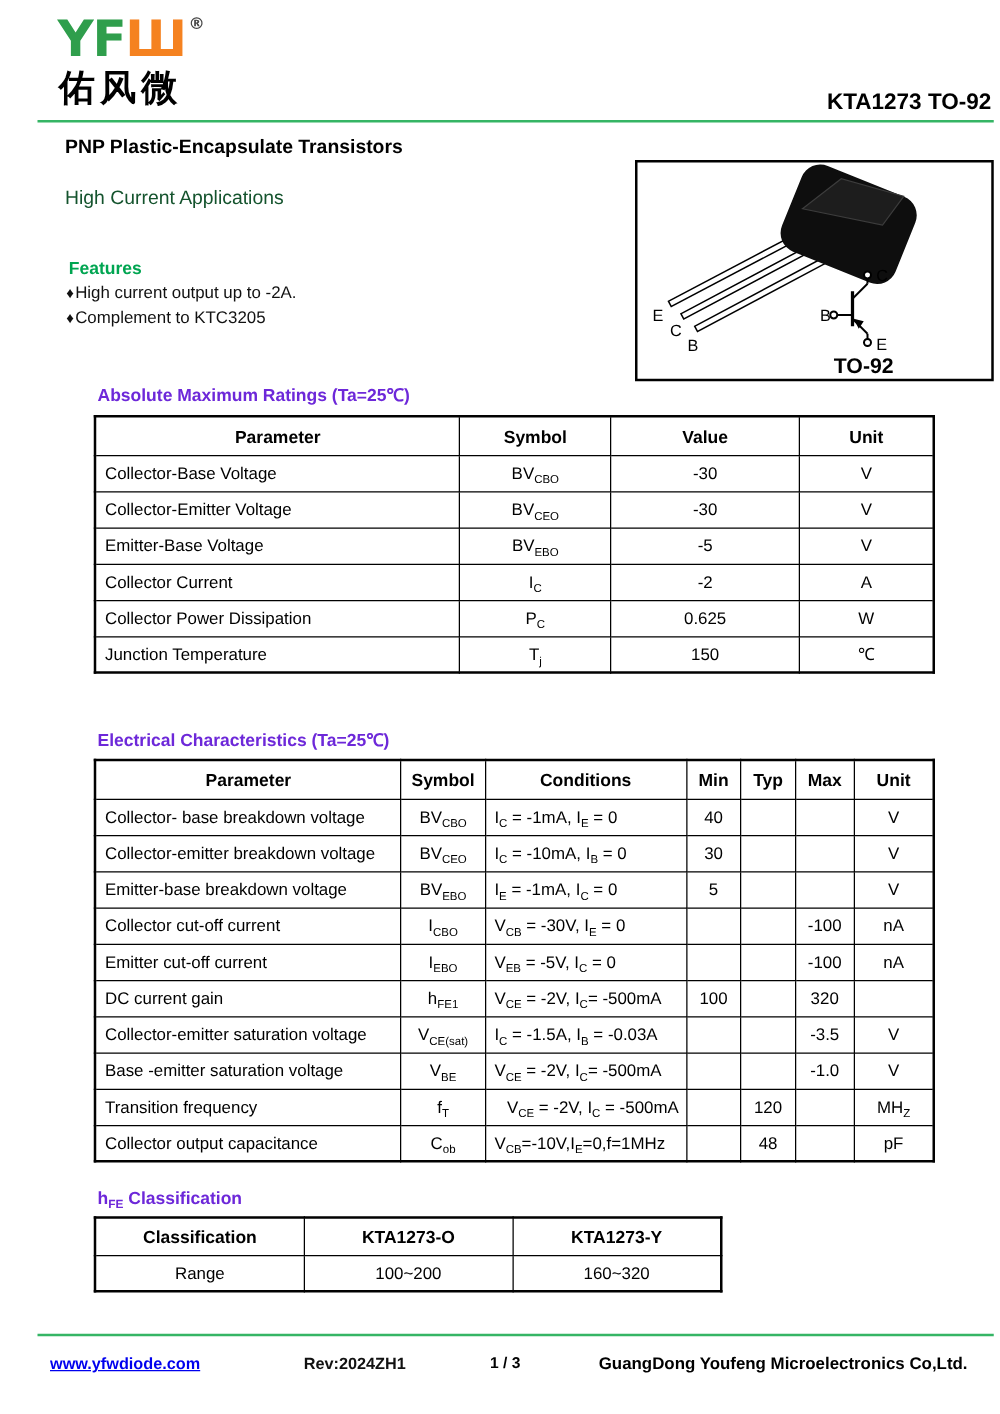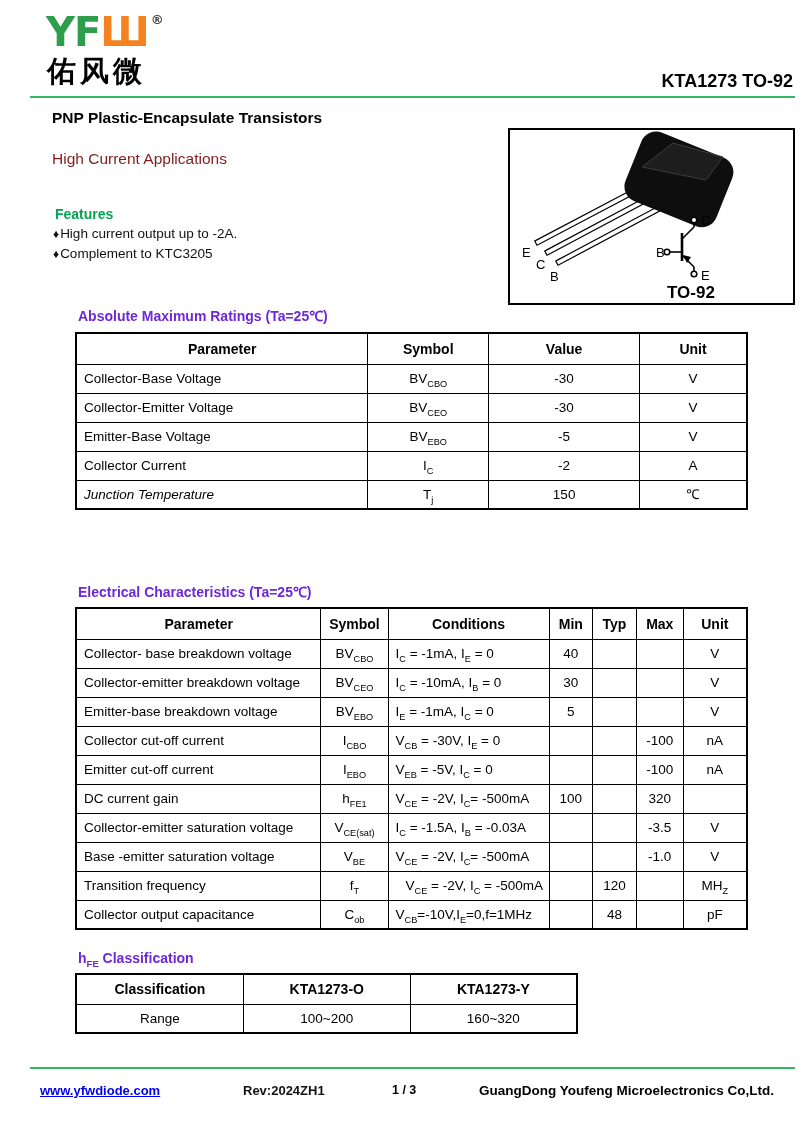--- a/index.html
+++ b/index.html
@@ -19,21 +19,21 @@
   .logo-w  { color: #f58220; }
   .logo-reg { font-size: 13px; font-weight: bold; color: #444; vertical-align: 22px; margin-left: 2px; }
   .logo-cn { left: 47px; top: 56px; font-weight: bold; font-size: 29px; letter-spacing: 4px; line-height: 1.1; }
   .page-title { right: 7px; top: 71px; font-weight: bold; font-size: 18px; }
   .rule { height: 2px; background: #35b565; left: 30px; width: 765px; }
   .rule-top { top: 96px; }
   .rule-bottom { top: 1067px; }
 
   
   .doc-heading { left: 52px; top: 109px; font-weight: bold; font-size: 15.5px; }
-  .doc-subheading { left: 52px; top: 150px; font-size: 15.5px; color: #7f1d1d; }
+  .doc-subheading { left: 52px; top: 150px; font-size: 15.5px; color: #14532d; }
 
   
   .features-title { left: 55px; top: 206px; font-weight: bold; font-size: 14px; color: #00a551; }
   .feature-item { left: 53px; font-size: 13.5px; color: #111; }
   .feature-1 { top: 226px; }
   .feature-2 { top: 246px; }
   .bullet { font-size: 12px; margin-right: 1px; }
 
   
   .pkg-box { left: 508px; top: 128px; width: 287px; height: 177px; border: 2px solid #000; background: #fff; }
@@ -154,21 +154,27 @@
         <td style="text-align: center;">-5</td>
         <td style="text-align: center;">V</td>
       </tr>
       <tr>
         <td style="text-align: left; padding-left: 7px;">Collector Current</td>
         <td style="text-align: center;">I<sub>C</sub></td>
         <td style="text-align: center;">-2</td>
         <td style="text-align: center;">A</td>
       </tr>
       <tr>
-        <td style="text-align: left; padding-left: 7px; font-style: italic;">Junction Temperature</td>
+        <td style="text-align: left; padding-left: 7px;">Collector Power Dissipation</td>
+        <td style="text-align: center;">P<sub>C</sub></td>
+        <td style="text-align: center;">0.625</td>
+        <td style="text-align: center;">W</td>
+      </tr>
+      <tr>
+        <td style="text-align: left; padding-left: 7px;">Junction Temperature</td>
         <td style="text-align: center;">T<sub>j</sub></td>
         <td style="text-align: center;">150</td>
         <td style="text-align: center;">℃</td>
       </tr>
     </tbody>
 </table>
 
 <div class="abs section-title ec-title">Electrical Characteristics (Ta=25℃)</div>
 <table class="abs ec-table">
   <colgroup>

